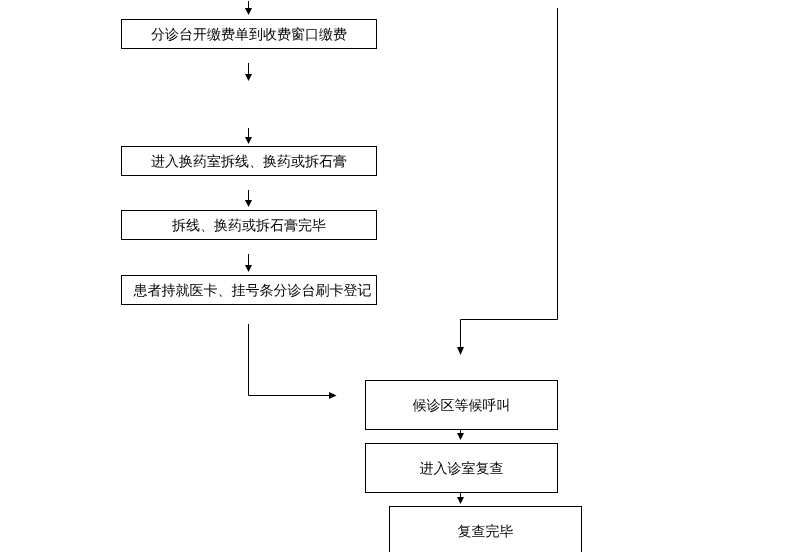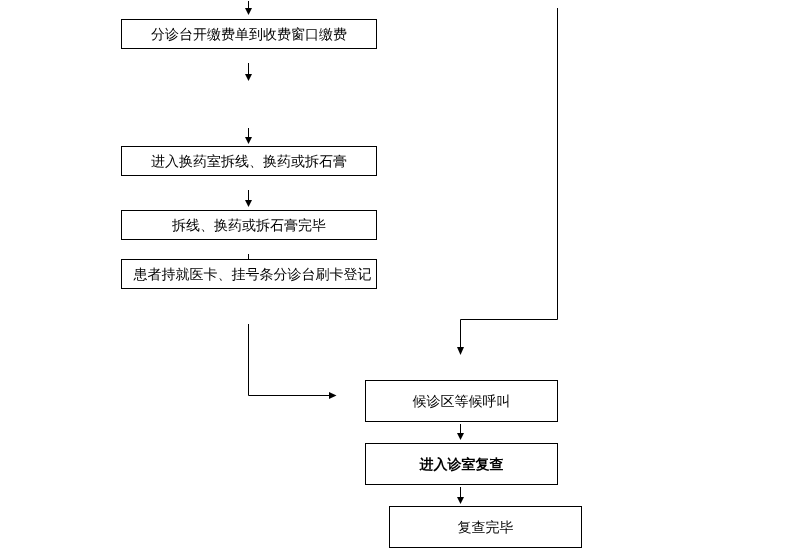--- a/index.html
+++ b/index.html
@@ -33,28 +33,28 @@
     display: flex;
     align-items: center;
     justify-content: center;
     text-align: center;
     font-size: 14px;
     color: #000000;
     line-height: 1;
     white-space: nowrap;
   }
   .col-l { left: 121px; width: 256px; height: 30px; }
-  .col-r { left: 365px; width: 193px; height: 42px; }
+  .col-r { left: 365px; width: 193px; height: 50px; }
   #n1 { top: 19px; }
   #n2 { top: 84px; }
   #n3 { top: 146px; text-align: center; }
   #n4 { top: 210px; }
-  #n5 { top: 259px; padding-left: 7px; }
+  #n5 { top: 275px; padding-left: 7px; }
   #n6 { top: 380px; }
-  #n7 { top: 443px; font-weight: bold; }
+  #n7 { top: 443px; }
   #n8 { top: 506px; margin-left: 24px; }
 </style>
 </head>
 <body>
 
 <div class="canvas">
 
   <svg class="connectors" width="791" height="552" viewBox="0 0 791 552" xmlns="http://www.w3.org/2000/svg">
 
     <g>

